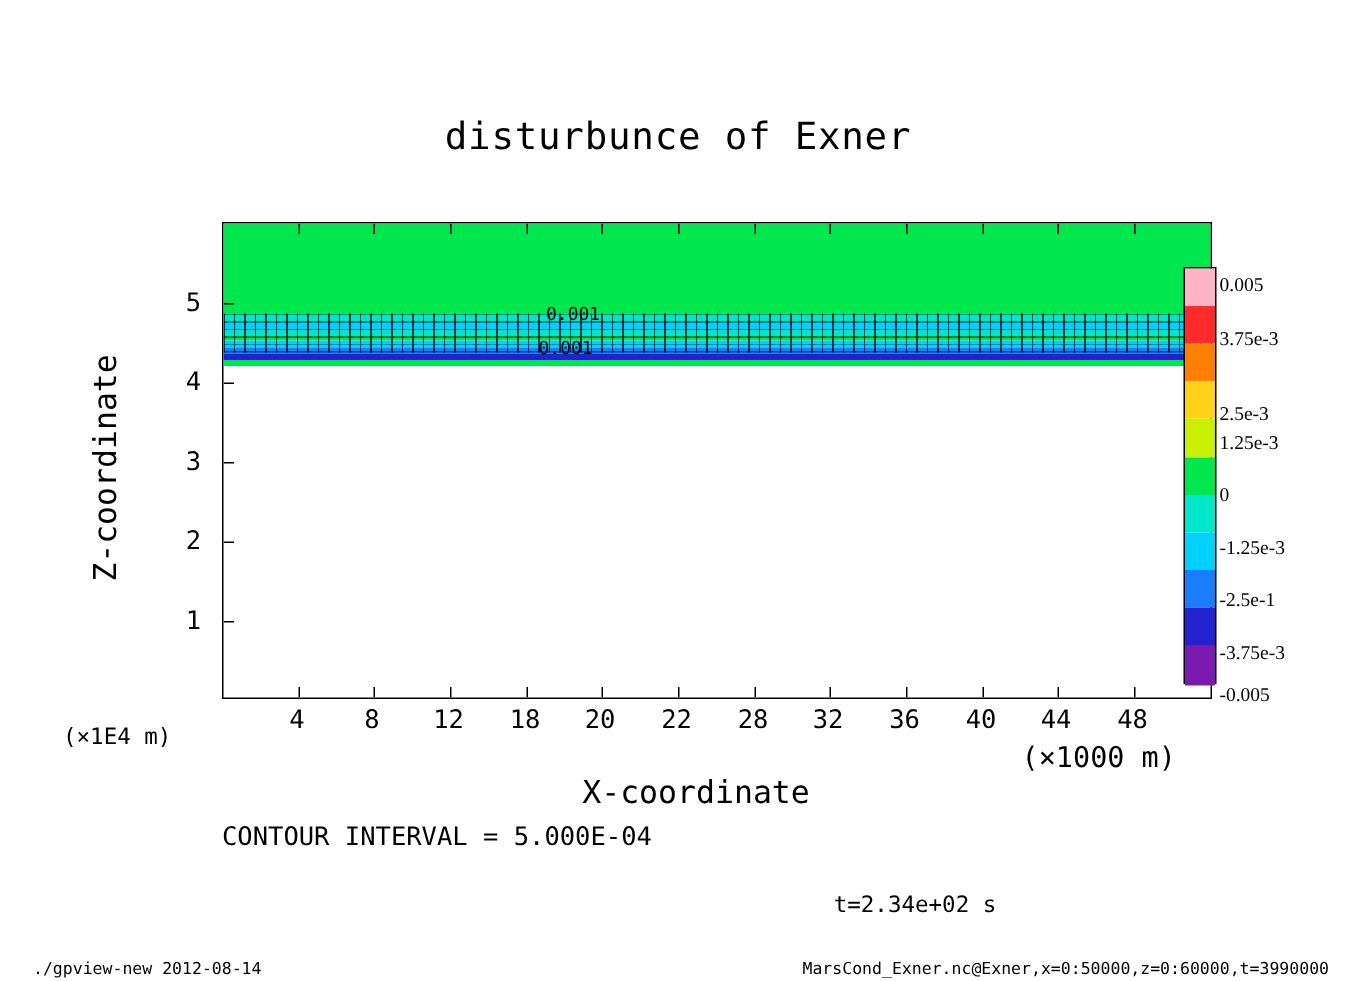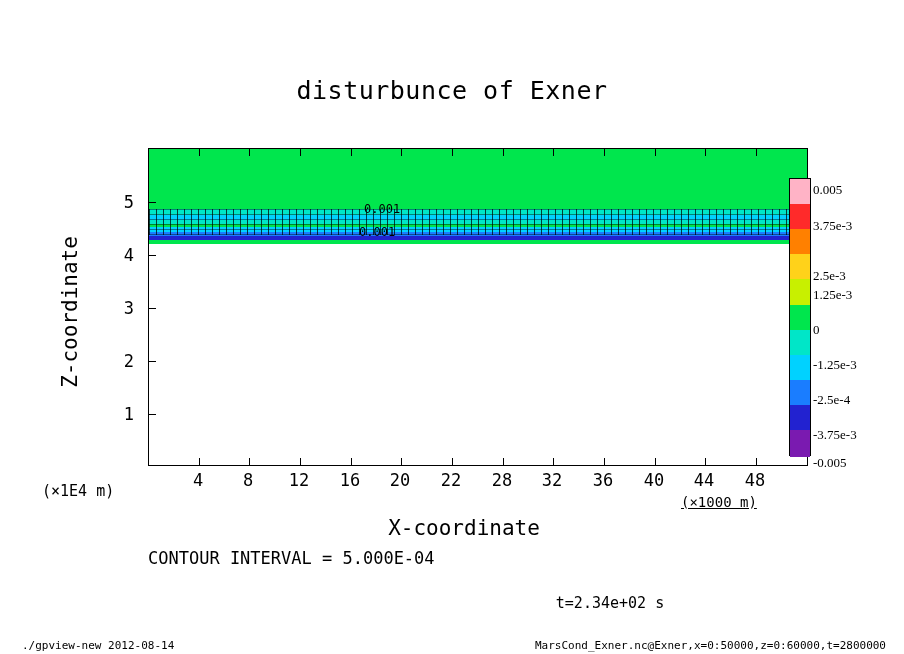--- a/index.html
+++ b/index.html
@@ -81,21 +81,21 @@
 
   
   #x-axis-title{
     left:148px;top:516px;width:632px;text-align:center;font-size:21px;
   }
   #y-axis-title{
     left:-40px;top:300px;width:220px;text-align:center;font-size:21px;
     transform:rotate(-90deg);transform-origin:center center;
   }
   #x-unit-left{left:42px;top:482px;font-size:15px;}
-  #x-unit-right{left:681px;top:494px;font-size:14px;text-decoration:underline;}
+  #x-unit-right{left:681px;top:494px;font-size:19px;}
 
   
   #colorbar{
     left:789px;top:178px;width:22px;height:278px;
     border:1px solid #000;box-sizing:border-box;
   }
   .cb-seg{width:100%;}
   .cb-tick{
     position:absolute;left:813px;font-size:13px;
     font-family:Liberation Serif, serif;white-space:nowrap;
@@ -169,21 +169,21 @@
   <div class="tick-y-right" style="top:265px;"></div>
   <div class="tick-y-right" style="top:212px;"></div>
   <div class="tick-y-right" style="top:159px;"></div>
   <div class="tick-y-right" style="top:106px;"></div>
   <div class="tick-y-right" style="top:53px;"></div>
 </div>
 
 <div class="xlab" style="left:198px;">4</div>
 <div class="xlab" style="left:248px;">8</div>
 <div class="xlab" style="left:299px;">12</div>
-<div class="xlab" style="left:350px;">16</div>
+<div class="xlab" style="left:350px;">18</div>
 <div class="xlab" style="left:400px;">20</div>
 <div class="xlab" style="left:451px;">22</div>
 <div class="xlab" style="left:502px;">28</div>
 <div class="xlab" style="left:552px;">32</div>
 <div class="xlab" style="left:603px;">36</div>
 <div class="xlab" style="left:654px;">40</div>
 <div class="xlab" style="left:704px;">44</div>
 <div class="xlab" style="left:755px;">48</div>
 
 <div class="ylab" style="top:404px;">1</div>
@@ -210,20 +210,20 @@
   <div class="cb-seg" style="height:9.1%;background:#2222d0;"></div>
   <div class="cb-seg" style="height:9.9%;background:#7a1ab0;"></div>
 </div>
 
 <div class="abs cb-tick" style="top:182px;">0.005</div>
 <div class="abs cb-tick" style="top:218px;">3.75e-3</div>
 <div class="abs cb-tick" style="top:268px;">2.5e-3</div>
 <div class="abs cb-tick" style="top:287px;">1.25e-3</div>
 <div class="abs cb-tick" style="top:322px;">0</div>
 <div class="abs cb-tick" style="top:357px;">-1.25e-3</div>
-<div class="abs cb-tick" style="top:392px;">-2.5e-4</div>
+<div class="abs cb-tick" style="top:392px;">-2.5e-1</div>
 <div class="abs cb-tick" style="top:427px;">-3.75e-3</div>
 <div class="abs cb-tick" style="top:455px;">-0.005</div>
 
 <div class="abs" id="contour-interval">CONTOUR INTERVAL = 5.000E-04</div>
 <div class="abs" id="time-stamp">t=2.34e+02 s</div>
 <div class="abs" id="footer-left">./gpview-new  2012-08-14</div>
-<div class="abs" id="footer-right">MarsCond_Exner.nc@Exner,x=0:50000,z=0:60000,t=2800000</div>
+<div class="abs" id="footer-right">MarsCond_Exner.nc@Exner,x=0:50000,z=0:60000,t=3990000</div>
 
 </body></html>

